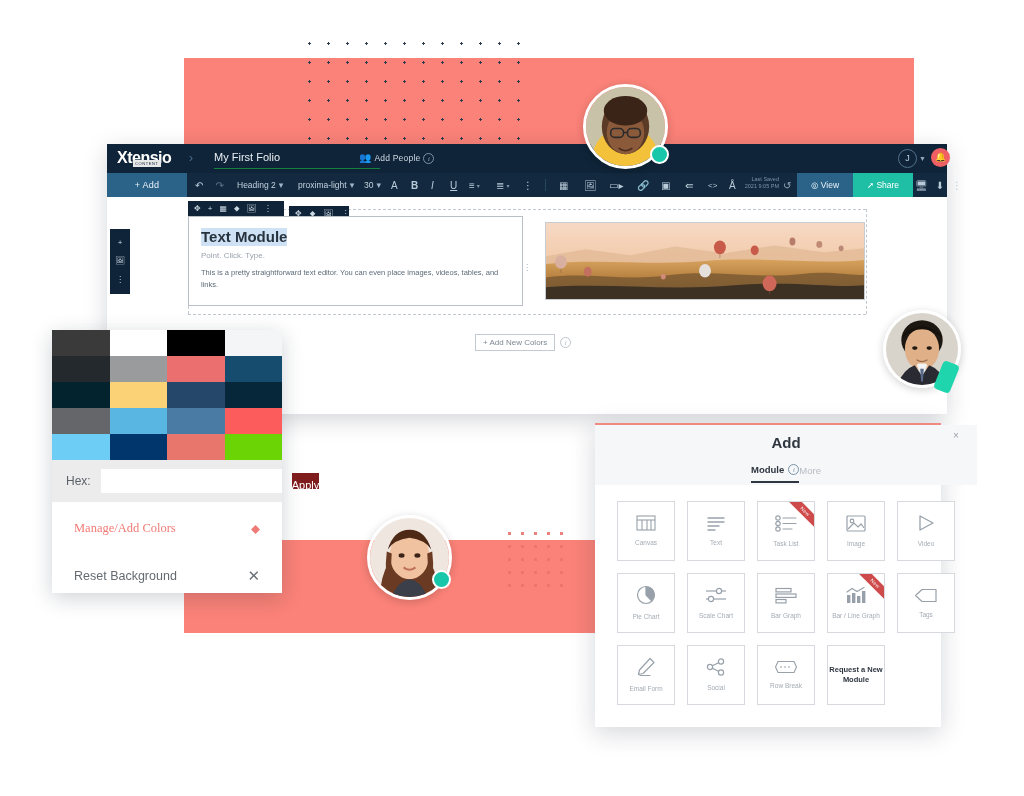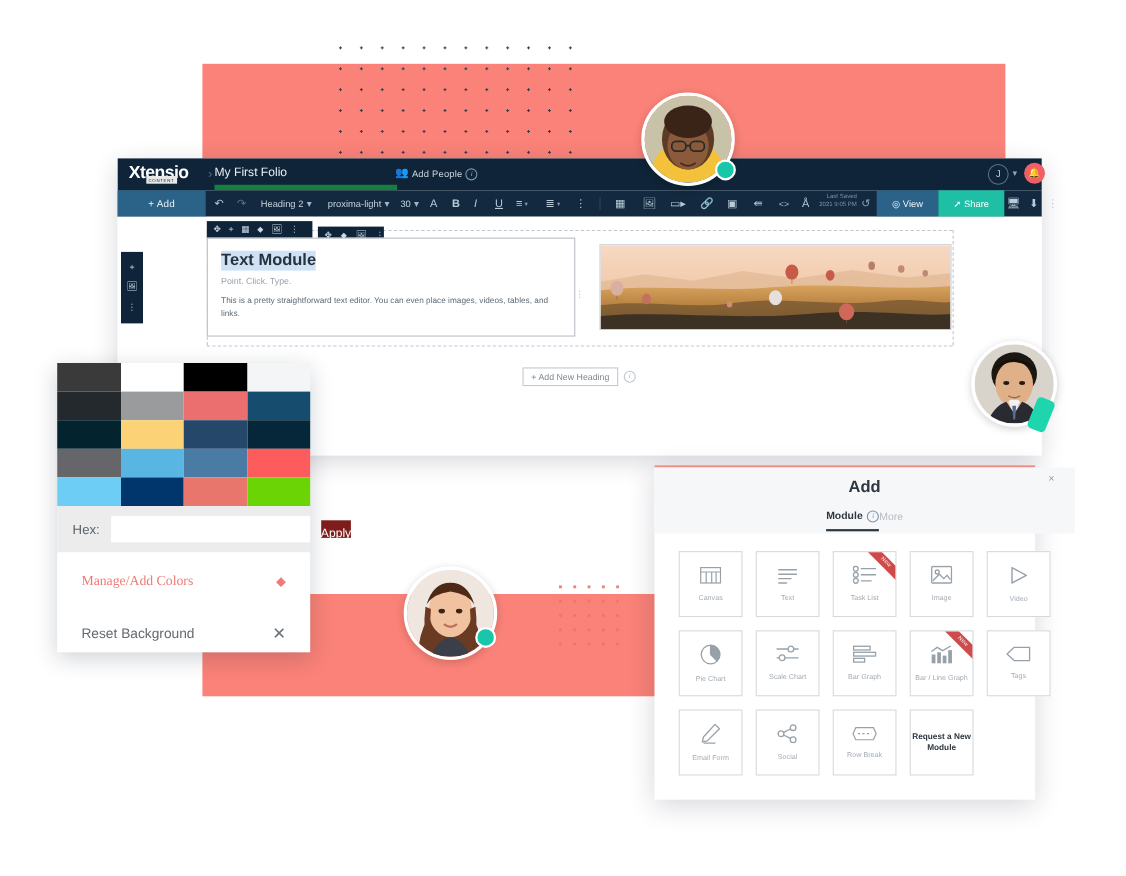--- a/index.html
+++ b/index.html
@@ -30,22 +30,22 @@
   #editor-toolbar{position:absolute;left:0;top:29px;width:840px;height:24px;background:#12293f;}
   #editor-canvas{position:absolute;left:0;top:53px;width:840px;height:217px;background:#fff;}
 
   
   #logo{left:10px;top:5px;width:70px;height:20px;}
   .logo-x{position:absolute;left:0;top:0;color:#fff;font-size:16px;font-weight:700;
     letter-spacing:-.5px;line-height:18px;font-family:"Liberation Sans",sans-serif;}
   .logo-sub{position:absolute;left:16px;top:11px;background:#e8e8e8;color:#0f2438;
     font-size:4px;letter-spacing:.6px;padding:1px 2px;line-height:5px;}
   #crumb-sep{left:82px;top:5px;color:#4c6c8a;font-size:12px;line-height:18px;}
-  #doc-title{left:88px;top:5px;width:166px;height:19px;color:#e9eef3;font-size:11px;
-    line-height:16px;border-bottom:5px solid #15803d;}
+  #doc-title{left:107px;top:5px;width:166px;height:19px;color:#e9eef3;font-size:11px;
+    line-height:16px;border-bottom:1px solid #15803d;}
   #add-people{left:252px;top:6px;height:16px;display:flex;align-items:center;gap:3px;}
   .people-ico{color:#f0736a;font-size:10px;line-height:12px;}
   #add-people .lbl{color:#cfd8e2;font-size:8.5px;letter-spacing:.2px;}
   .info-circ{display:inline-block;width:9px;height:9px;border-radius:50%;
     border:1px solid #7b94ab;color:#9fb3c6;font-size:6.5px;line-height:9px;text-align:center;
     font-style:italic;font-family:"Liberation Serif",serif;}
   #user-chip{left:791px;top:5px;display:flex;align-items:center;gap:2px;}
   .user-circ{width:17px;height:17px;border-radius:50%;border:1px solid #52728d;
     color:#bfd0de;font-size:9px;line-height:16px;text-align:center;}
   .caret{color:#8fa6b8;font-size:7px;}
@@ -341,21 +341,21 @@
         <g stroke="#8a5a48" stroke-width=".5">
           <line x1="175" y1="32" x2="175" y2="36"></line>
             <line x1="160" y1="56" x2="160" y2="60"></line>
           <line x1="225" y1="70" x2="225" y2="73"></line>
             <line x1="15" y1="47" x2="15" y2="51"></line>
         </g>
       </svg>
     </div>
 
     <div class="abs" id="add-section">
-      <span class="box">+ Add New Heading</span>
+      <span class="box">+ Add New Colors</span>
       <span class="info-circ" style="border-color:#bfc6cd;color:#a7aeb6">i</span>
     </div>
   </div>
 </div>
 
 <div class="abs" id="color-panel">
   <div id="swatches">
       <div style="background: rgb(58, 58, 58);"></div>
       <div style="background: rgb(255, 255, 255);"></div>
       <div style="background: rgb(0, 0, 0);"></div>

